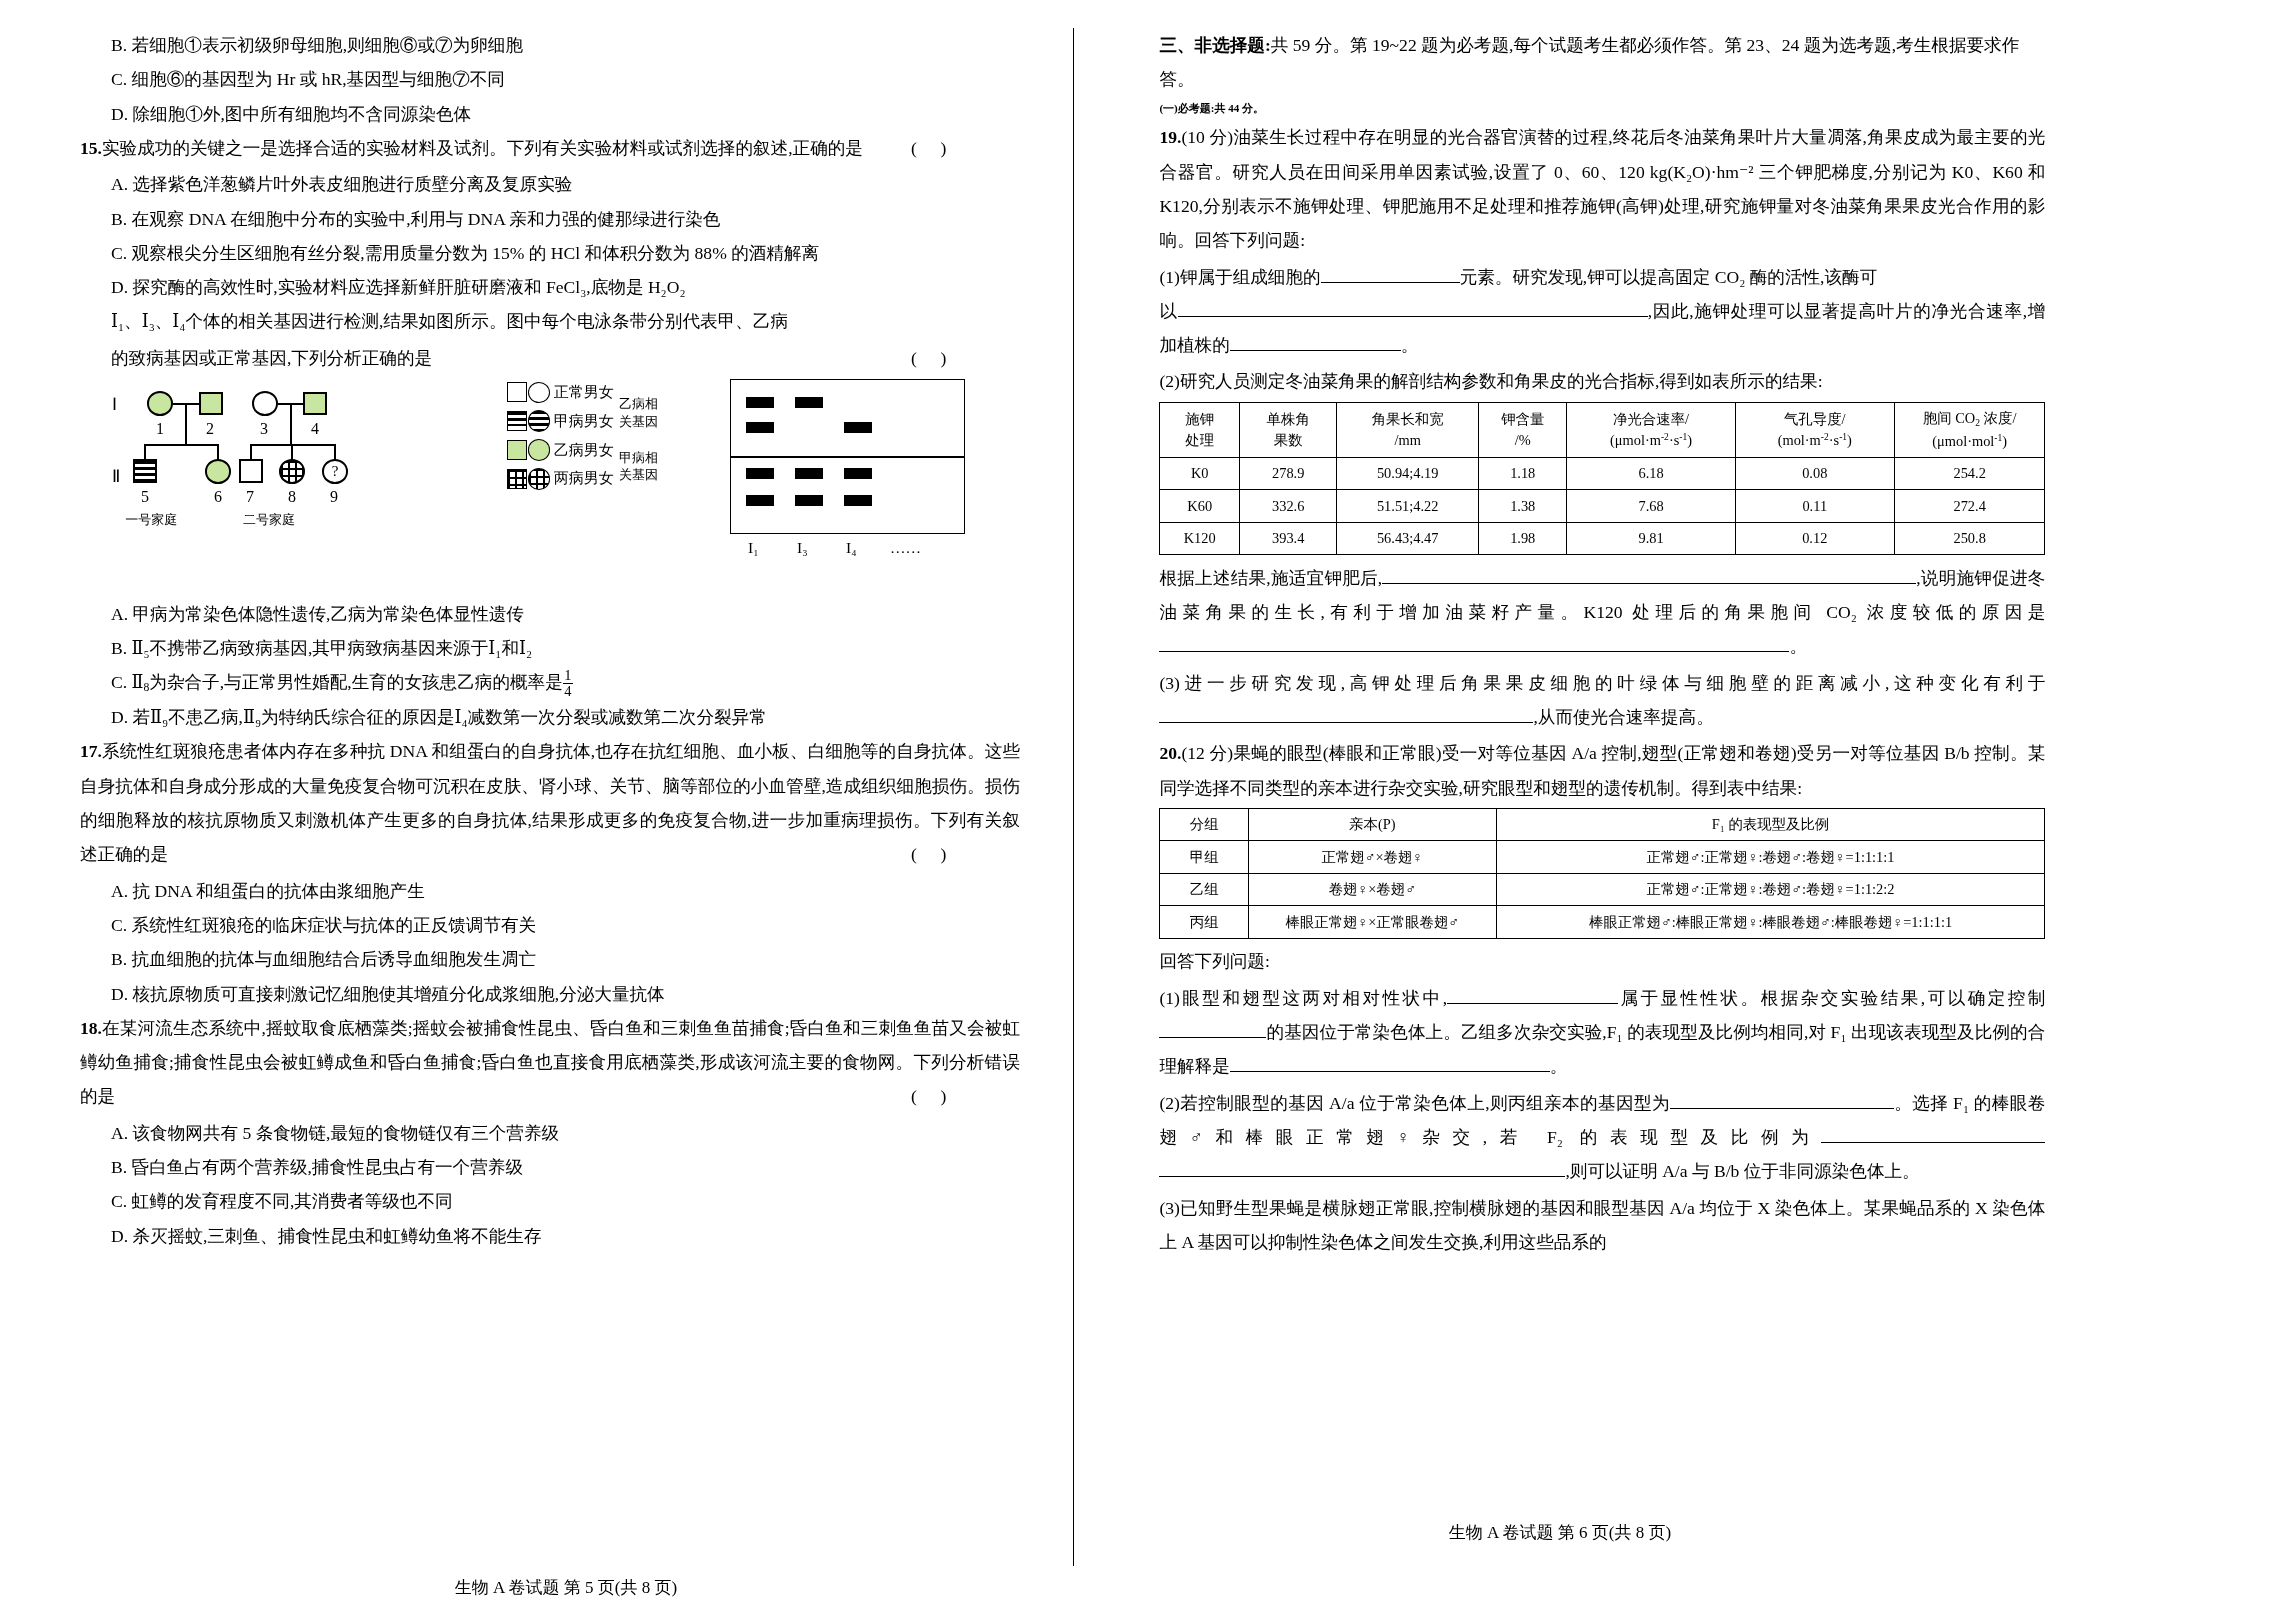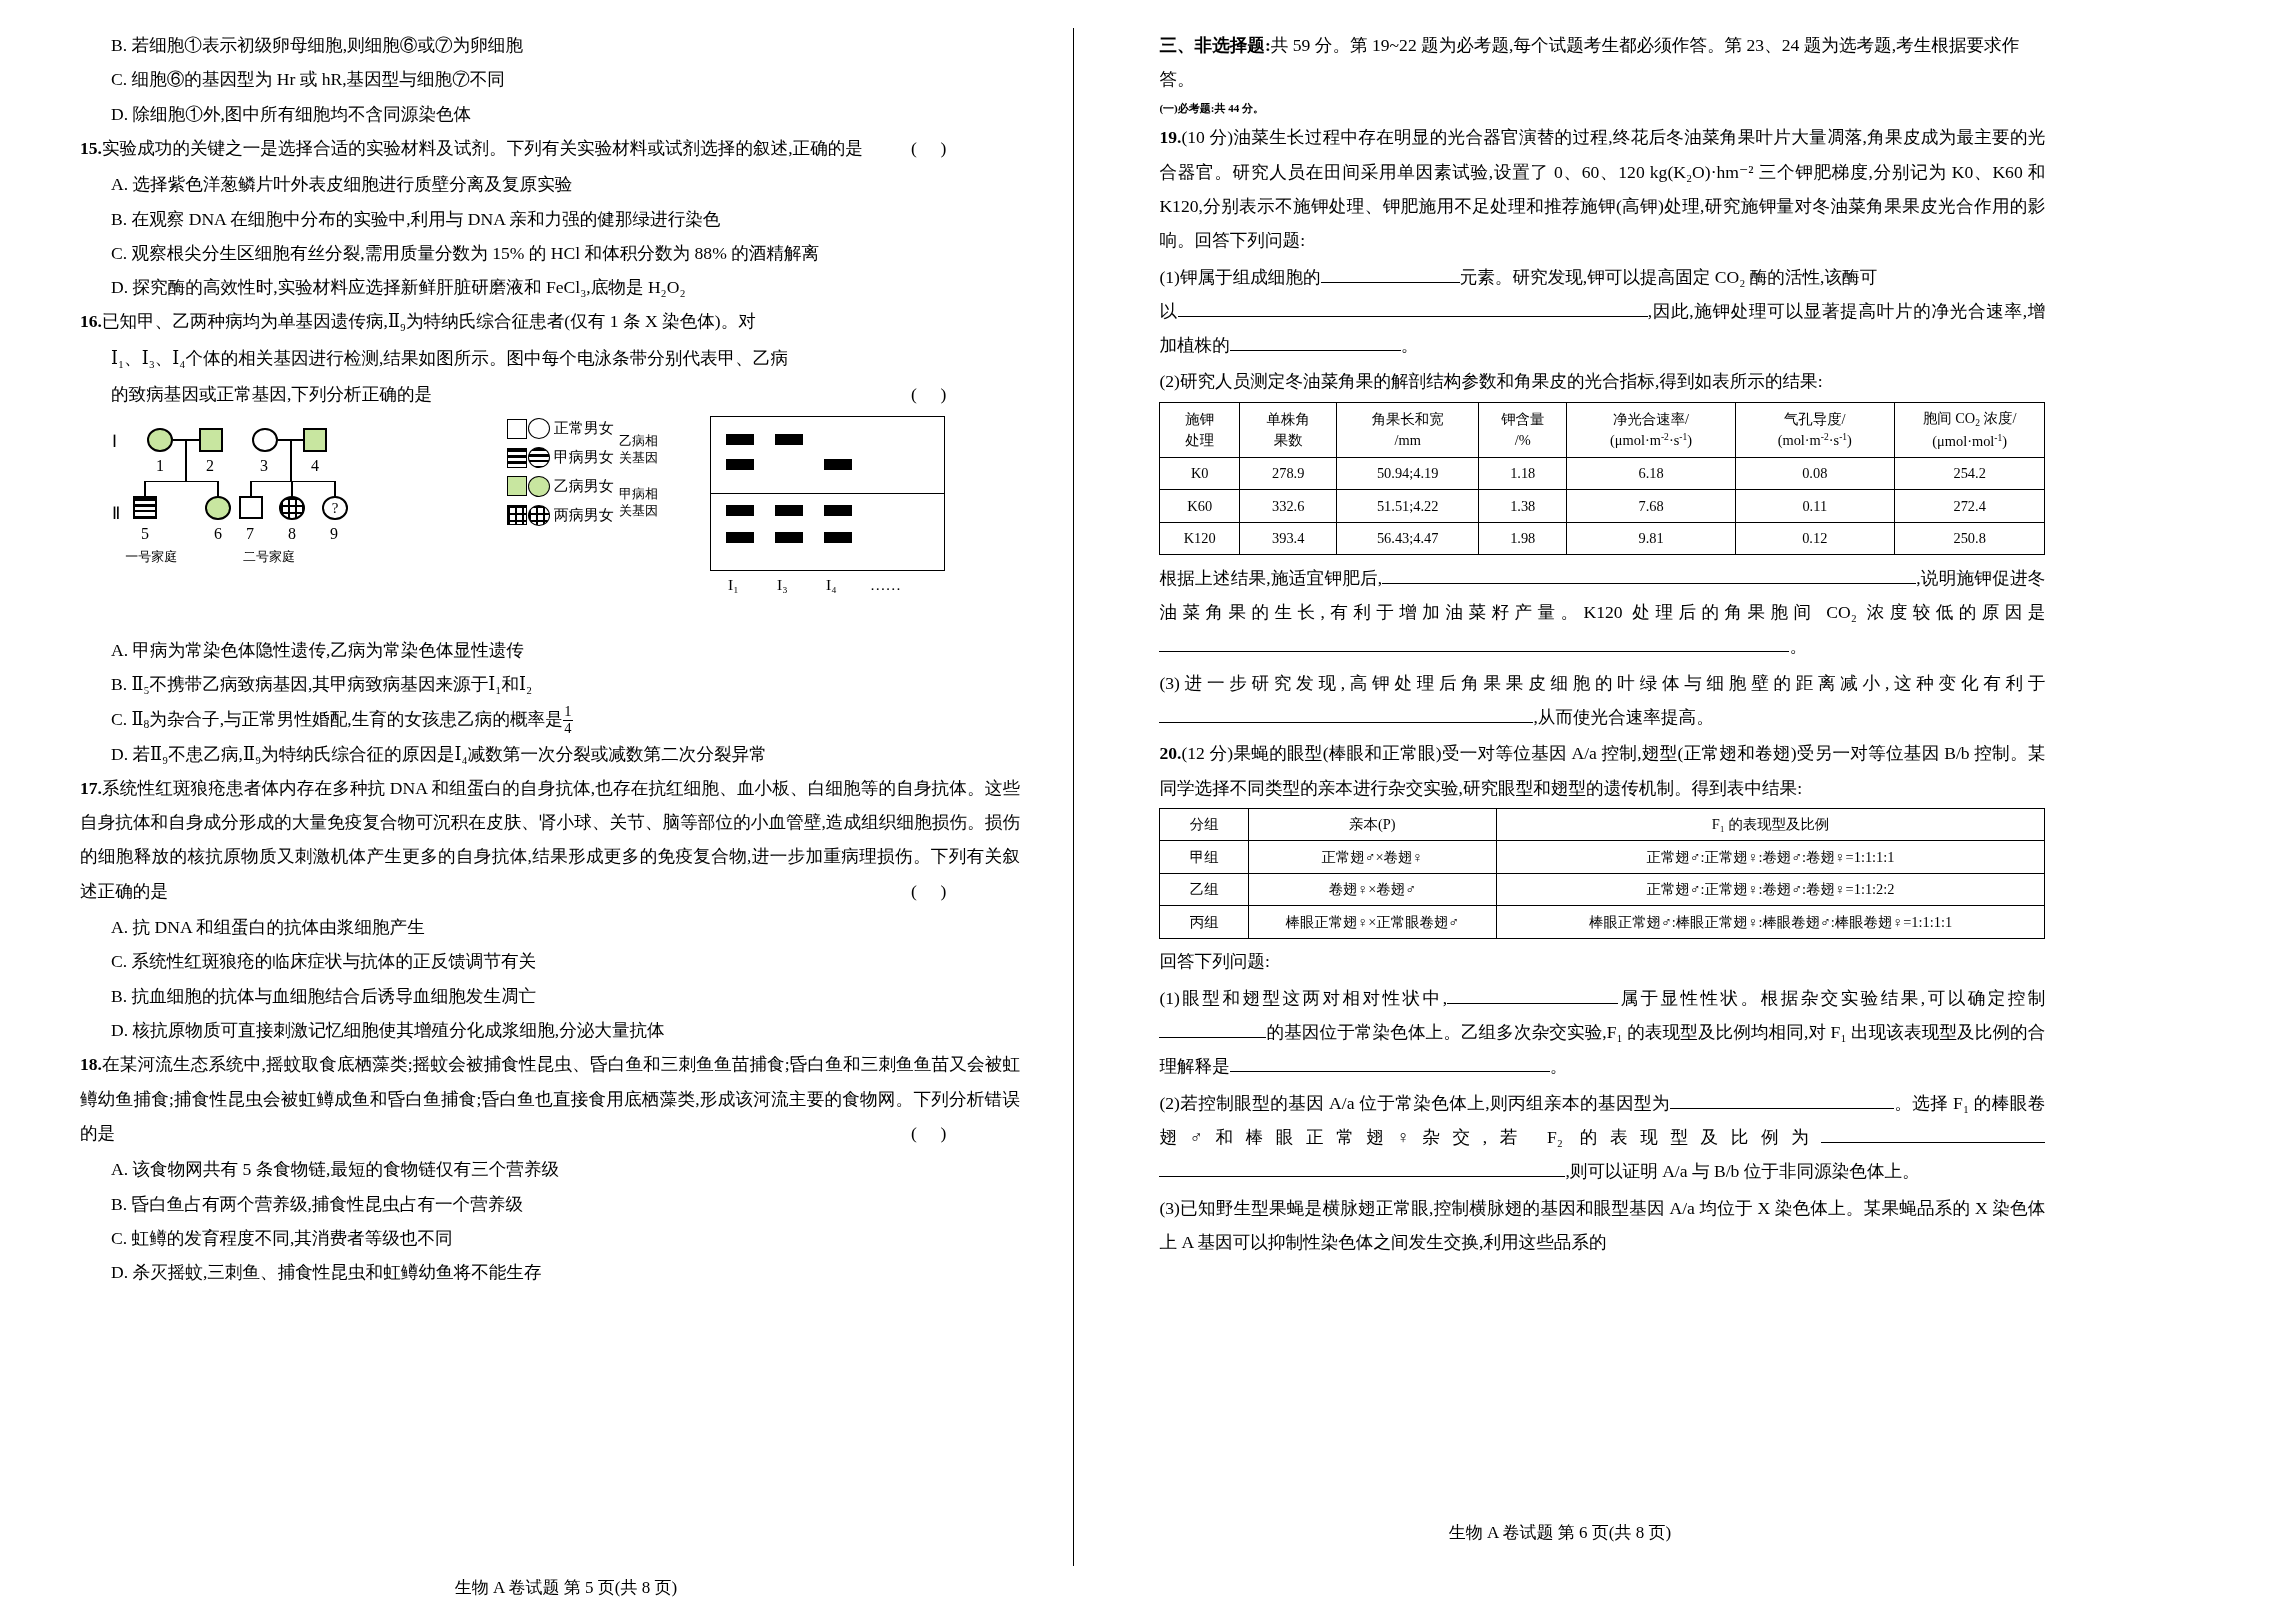--- a/index.html
+++ b/index.html
@@ -50,21 +50,21 @@
   .grid-fill{background:
       repeating-linear-gradient(to bottom,#000 0 2.1px,transparent 2.1px 7px),
       repeating-linear-gradient(to right,#000 0 2.1px,transparent 2.1px 7px);}
   .ln{position:absolute;background:#000;}
   .num{position:absolute;font-size:16px;font-family:"Liberation Serif",serif;}
   .famlabel{position:absolute;font-size:13px;}
   .legend{position:absolute;left:427px;top:2.1px;font-size:15px;line-height:1;}
   .lg-row{display:flex;align-items:center;margin-bottom:7.5px;}
   .lg-row .s1{width:20px;height:20px;border:1.6px solid #000;margin-right:1.1px;box-sizing:border-box;}
   .lg-row .s2{width:22.4px;height:21.4px;border:1.6px solid #000;border-radius:50%;margin-right:3.2px;box-sizing:border-box;}
-  .gel{position:absolute;left:630px;top:0px;}
+  .gel{position:absolute;left:650px;top:0px;}
   .gel-labels{position:absolute;left:539px;top:11.7px;font-size:13px;line-height:1.35;}
   .gelbox{position:relative;width:235px;height:155px;border:1.6px solid #000;box-sizing:border-box;}
   .gelmid{position:absolute;left:0;right:0;top:76px;height:1.6px;background:#000;}
   .band{position:absolute;width:28px;height:10.7px;background:#000;}
   .gel-x{position:absolute;top:160px;font-size:15.5px;}
   
   table{border-collapse:collapse;width:100%;font-size:14.4px;margin:3.2px 0 5.3px 0;}
   table th,table td{border:1.1px solid #000;text-align:center;padding:5.3px 2.1px;font-weight:normal;line-height:1.45;}
   table.thick{border:1.6px solid #000;}
   .blank{display:inline-block;border-bottom:1.1px solid #000;vertical-align:baseline;}.b200{width:107px}
@@ -91,23 +91,20 @@
     <div class="opt">D. 除细胞①外,图中所有细胞均不含同源染色体</div>
 
     <div class="q">
       <span class="q-num">15.</span><span>实验成功的关键之一是选择合适的实验材料及试剂。下列有关实验材料或试剂选择的叙述,正确的是</span><span class="paren-right">(    )</span>
     </div>
     <div class="opt">A. 选择紫色洋葱鳞片叶外表皮细胞进行质壁分离及复原实验</div>
     <div class="opt">B. 在观察 DNA 在细胞中分布的实验中,利用与 DNA 亲和力强的健那绿进行染色</div>
     <div class="opt">C. 观察根尖分生区细胞有丝分裂,需用质量分数为 15% 的 HCl 和体积分数为 88% 的酒精解离</div>
     <div class="opt">D. 探究酶的高效性时,实验材料应选择新鲜肝脏研磨液和 FeCl₃,底物是 H₂O₂</div>
 
-    <div class="q">
-      <span class="q-num">16.</span><span>已知甲、乙两种病均为单基因遗传病,Ⅱ₉为特纳氏综合征患者(仅有 1 条 X 染色体)。对</span>
-    </div>
     <div class="q indent">Ⅰ₁、Ⅰ₃、Ⅰ₄个体的相关基因进行检测,结果如图所示。图中每个电泳条带分别代表甲、乙病</div>
     <div class="q indent">
       <span>的致病基因或正常基因,下列分析正确的是</span><span class="paren-right">(    )</span>
     </div>
 
     <div class="fig16">
       <div class="ped">
         <div class="gen-label" style="left:0px;top:15px;">Ⅰ</div>
         <div class="gen-label" style="left:0px;top:87px;">Ⅱ</div>
 

